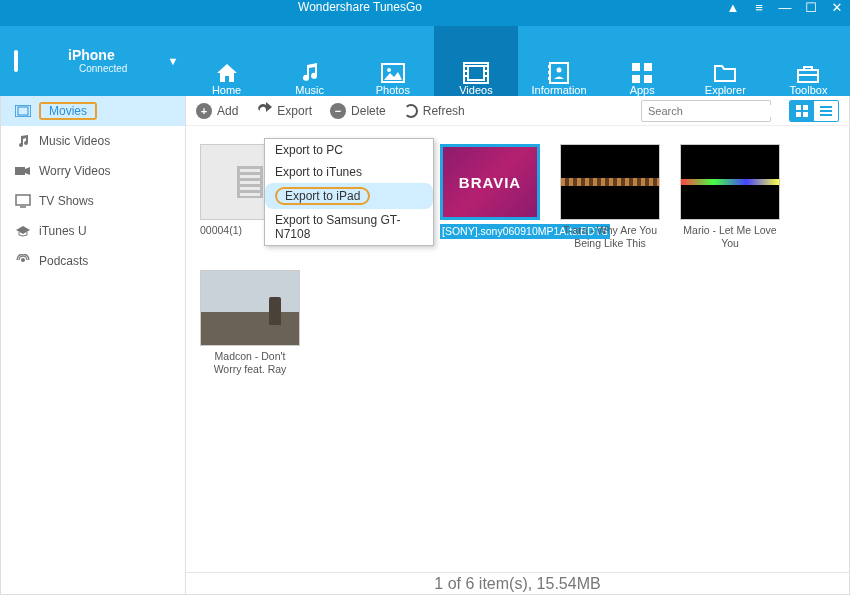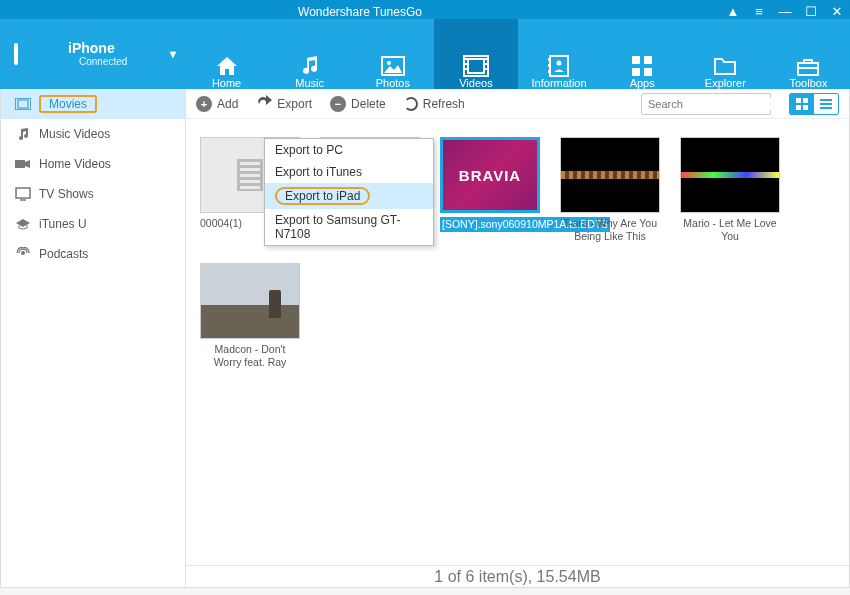--- a/index.html
+++ b/index.html
@@ -1,19 +1,19 @@
 <!DOCTYPE html>
 <html><head>
 <meta charset="utf-8">
 <style>
 * { margin:0; padding:0; box-sizing:border-box; font-family:"Segoe UI",Arial,sans-serif; }
 body { width:850px; height:595px; background:#f5f5f5; overflow:hidden; position:relative; }
 
 
-.titlebar { height:19px; background:#0a91d0; display:flex; align-items:flex-end; color:#fff; font-size:12px; }
+.titlebar { height:26px; background:#0a91d0; display:flex; align-items:flex-start; color:#fff; font-size:12px; }
 .titlebar .title { flex:1; text-align:center; }
 .titlebar .ctrl { width:26px; text-align:center; cursor:pointer; font-size:13px; }
 
 
 .topnav { height:70px; background:#1fa7e4; display:flex; align-items:stretch; }
 .device { width:185px; display:flex; align-items:center; color:#fff; padding:0 14px; position:relative;gap:40px; }
 .device .phone-icon { width:14px; height:22px; border:2px solid #fff; border-radius:2px; margin-right:10px; position:relative; }
 .device .phone-icon::after { content:""; position:absolute; bottom:1px; left:50%; transform:translateX(-50%); width:4px; height:1px; background:#fff; }
 .device .name { font-size:14px; font-weight:600; line-height:1.1; }
 .device .status { font-size:10px; opacity:.9;margin-left:11px; }
@@ -63,21 +63,21 @@
 .thumb.madcon { background:linear-gradient(to bottom,#c8d2d8 55%,#6b6256 55%); }
 .thumb.madcon::after { content:""; position:absolute; right:18px; bottom:20px; width:12px; height:28px; background:#4a4238; border-radius:2px 2px 0 0; }
 .cap { font-size:10.5px; color:#555; text-align:center; margin-top:4px; line-height:1.25; max-height:28px; overflow:hidden; }
 .item.selected .cap { background:#1fa7e4; color:#fff; padding:1px 2px; }
 
 .statusbar { height:22px; border-top:1px solid #e5e5e5; display:flex; align-items:center; justify-content:center; font-size:16px; color:#777; }
 
 
 .dropdown { position:absolute; left:264px; top:138px; width:170px; background:#fff; border:1px solid #bbb; box-shadow:2px 2px 5px rgba(0,0,0,.2); z-index:10; font-size:12px; }
 .dd-item { padding:4px 10px; cursor:pointer; color:#333; position:relative; }
-.dd-item.hover { background:#d0eeff; }
+.dd-item.hover { background:#d0eeff;border-radius:8px; }
 .dd-item.hover .txtwrap { display:inline-block; border:2px solid #e8a030; border-radius:9px; padding:0px 8px; }
 </style>
 </head>
 <body>
 
 <div class="titlebar">
   <div class="title">Wondershare TunesGo</div>
   <div class="ctrl">▲</div>
   <div class="ctrl">≡</div>
   <div class="ctrl">—</div>
@@ -201,21 +201,21 @@
         </span>
       <span>Music Videos</span>
     </div>
     <div class="side-item">
       <span class="si-icon">
           <svg width="16" height="12" viewBox="0 0 16 12">
             <rect x="0" y="2" width="10" height="8" fill="#777"></rect>
             <path d="M10 4 L15 2 V10 L10 8 Z" fill="#777"></path>
           </svg>
         </span>
-      <span>Home Videos</span>
+      <span>Worry Videos</span>
     </div>
     <div class="side-item">
       <span class="si-icon">
           <svg width="16" height="14" viewBox="0 0 16 14">
             <rect x="1" y="1" width="14" height="10" fill="none" stroke="#777" stroke-width="1.5"></rect>
             <line x1="5" y1="13" x2="11" y2="13" stroke="#777" stroke-width="1.5"></line>
           </svg>
         </span>
       <span>TV Shows</span>
     </div>

